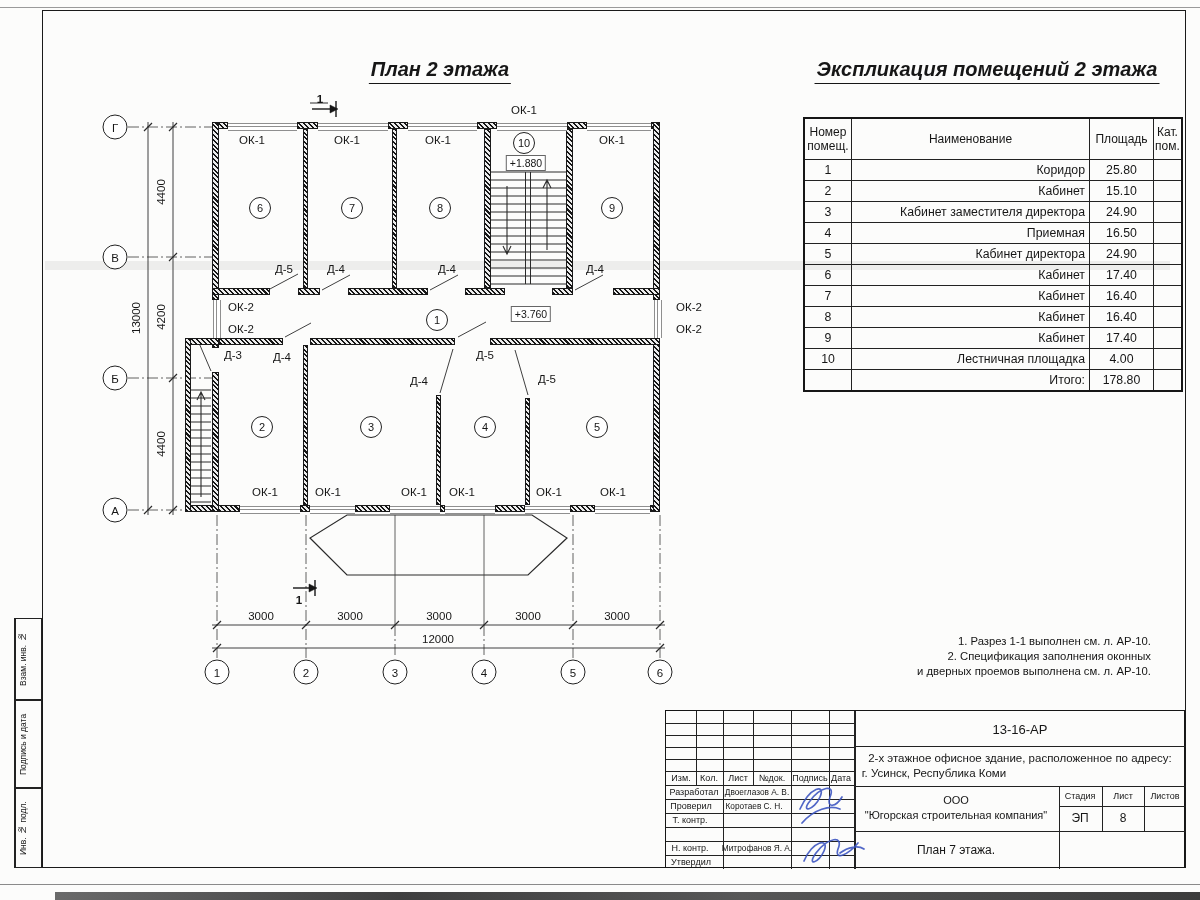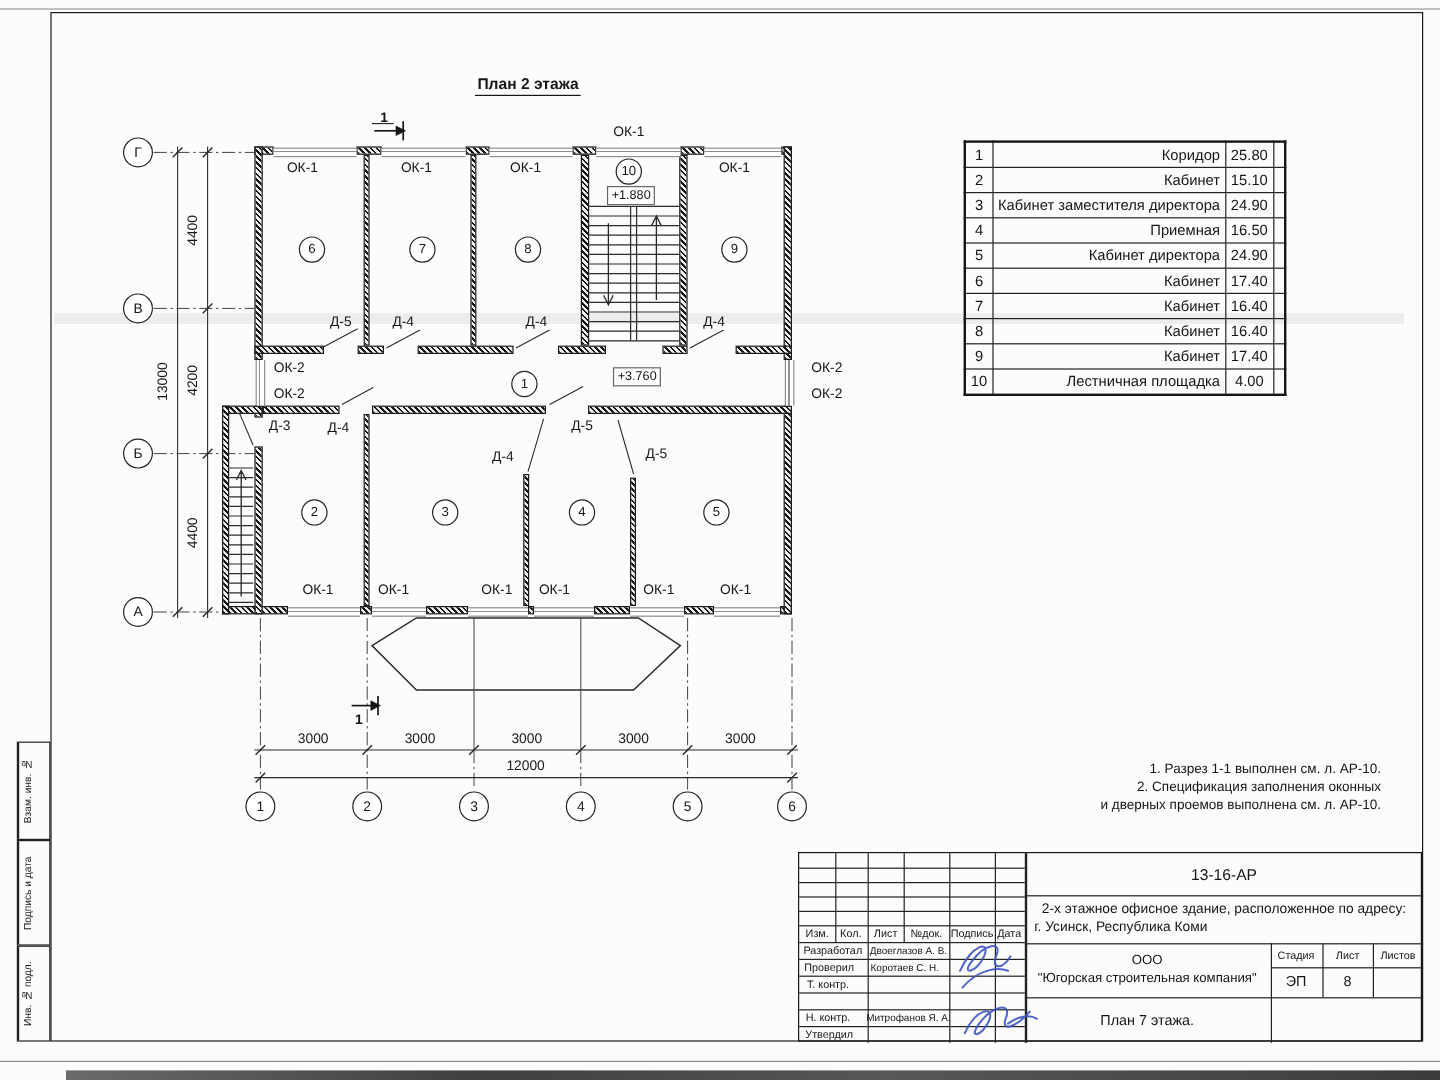--- a/index.html
+++ b/index.html
@@ -14,21 +14,21 @@
   .winv{position:absolute;width:6px;background:linear-gradient(to right,#fff 0 2px,#8f8f8f 2px 3px,#fff 3px 6px);
         border-left:1.2px solid #8f8f8f;border-right:1.2px solid #8f8f8f;box-sizing:content-box;}
   .lbl{position:absolute;font-size:11.5px;white-space:nowrap;transform:translate(-50%,-50%);}
   .rot{position:absolute;font-size:11.5px;white-space:nowrap;transform:translate(-50%,-50%) rotate(-90deg);}
   .bub{position:absolute;width:25px;height:25px;border:1.1px solid #222;border-radius:50%;
        display:flex;align-items:center;justify-content:center;font-size:11.5px;background:rgba(255,255,255,.85);
        transform:translate(-50%,-50%);box-sizing:border-box;}
   .bubsm{width:22px;height:22px;font-size:11px;}
   .lvl{position:absolute;border:1px solid #666;background:#fff;font-size:10.5px;padding:1px 3px;
        transform:translate(-50%,-50%);white-space:nowrap;}
-  .ttl{position:absolute;font-size:13px;font-weight:bold;white-space:nowrap;
+  .ttl{position:absolute;font-size:20px;font-style:italic;font-weight:bold;white-space:nowrap;
        transform:translate(-50%,-50%);border-bottom:1.3px solid #161616;padding:0 2px 2px 2px;}
   
   #expl{position:absolute;left:803px;top:117px;border-collapse:collapse;table-layout:fixed;}
   #expl td{border:1px solid #222;font-size:12.3px;padding:0 4px;height:20px;overflow:hidden;text-align:right;}
   #expl .hd td{text-align:center;font-size:12px;height:40px;padding:0 1px;}
   #expl td.c{text-align:center;}
   #expl td.r{text-align:right;}
   
   #tb{position:absolute;left:665px;top:710px;width:520px;height:158px;border:1.6px solid #161616;box-sizing:border-box;}
   .vl{position:absolute;width:1px;background:#222;}
@@ -180,20 +180,21 @@
   <div class="winh" style="left:240px;top:505.5px;width:60px;"></div>
   <div class="winh" style="left:310px;top:505.5px;width:45px;"></div>
   <div class="winh" style="left:390px;top:505.5px;width:50px;"></div>
   <div class="winh" style="left:445px;top:505.5px;width:50px;"></div>
   <div class="winh" style="left:525px;top:505.5px;width:45px;"></div>
   <div class="winh" style="left:595px;top:505.5px;width:55px;"></div>
   <div class="winv" style="left:212.5px;top:300px;height:38px;"></div>
   <div class="winv" style="left:653.5px;top:300px;height:38px;"></div>
 
   <span class="ttl" style="left:440px;top:71px;">План 2 этажа</span>
+  <span class="ttl" style="left:987px;top:71px;">Экспликация помещений 2 этажа</span>
 
   <div class="bub" style="left:115px;top:127px;">
       <span>Г</span>
     </div>
   <div class="bub" style="left:115px;top:257px;">
       <span>В</span>
     </div>
   <div class="bub" style="left:115px;top:378px;">
       <span>Б</span>
     </div>
@@ -289,20 +290,26 @@
   <span class="lbl" style="left:439px;top:616px;">3000</span>
   <span class="lbl" style="left:528px;top:616px;">3000</span>
   <span class="lbl" style="left:617px;top:616px;">3000</span>
   <span class="lbl" style="left:438px;top:639px;">12000</span>
 
   <span class="lbl" style="left:320px;top:99px;font-weight:bold;">1</span>
   <span class="lbl" style="left:299px;top:600px;font-weight:bold;">1</span>
 
   <table id="expl" style="border:2px solid #161616;">
     <tbody>
+        <tr class="hd">
+      <td style="width:44px;">Номер помещ.</td>
+      <td style="width:235px;">Наименование</td>
+      <td style="width:61px;">Площадь</td>
+      <td style="width:25px;">Кат. пом.</td>
+    </tr>
     <tr>
           <td class="c">1</td>
           <td>Коридор</td>
           <td class="c">25.80</td>
           <td></td>
         </tr>
     <tr>
           <td class="c">2</td>
           <td>Кабинет</td>
           <td class="c">15.10</td>
@@ -347,20 +354,26 @@
     <tr>
           <td class="c">9</td>
           <td>Кабинет</td>
           <td class="c">17.40</td>
           <td></td>
         </tr>
     <tr>
           <td class="c">10</td>
           <td>Лестничная площадка</td>
           <td class="c">4.00</td>
+          <td></td>
+        </tr>
+    <tr>
+          <td></td>
+          <td class="r">Итого:</td>
+          <td class="c">178.80</td>
           <td></td>
         </tr>
   </tbody>
     </table>
 
   <div class="abs note" style="left:905px;top:634px;">
     <div>1. Разрез 1-1 выполнен см. л. АР-10.</div>
     <div>2. Спецификация заполнения оконных</div>
     <div style="padding-left:12px;">и дверных проемов выполнена см. л. АР-10.</div>
   </div>

